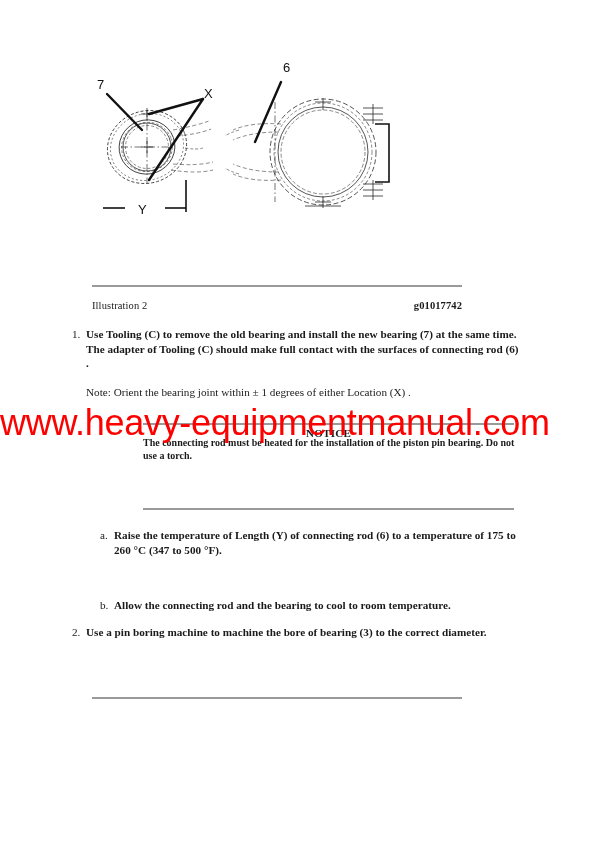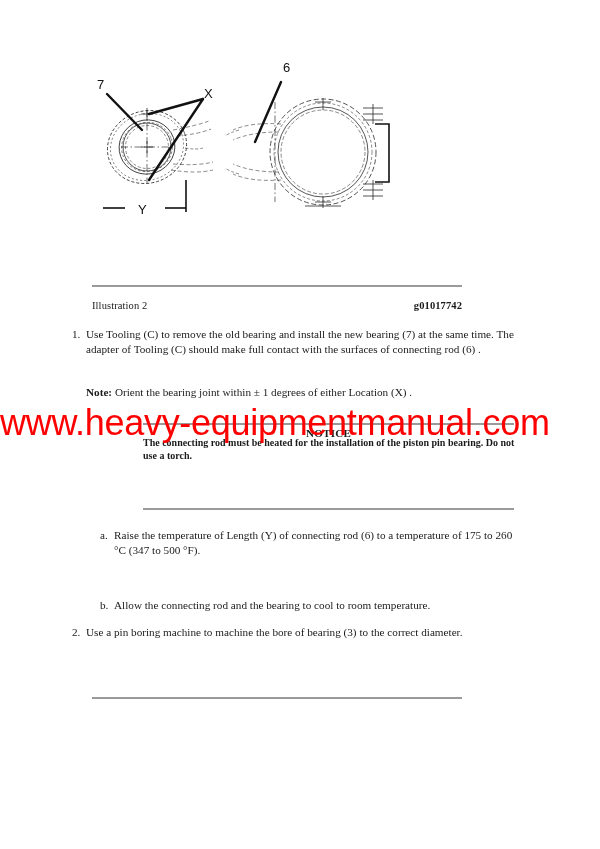--- a/index.html
+++ b/index.html
@@ -77,25 +77,26 @@
     font-size: 11.2px;
     line-height: 1.30;
   }
   .list-marker {
     flex: 0 0 auto;
     width: 14px;
     text-align: left;
   }
   .list-body {
     flex: 1 1 auto;
+    font-weight: bold;
   }
 
   .step-1    { top: 327px; }
   .note-line { top: 385px; left: 86px; width: 440px; font-size: 11.2px; line-height: 1.3; }
-  .note-line b { font-weight: bold; }
+  .note-line b { font-weight: normal; }
 
   .sub-a      { top: 528px; left: 100px; width: 425px; }
   .sub-y      { top: 555px; left: 117px; width: 410px; font-size: 11.2px; line-height: 1.3; }
   .sub-b      { top: 598px; left: 100px; width: 425px; }
   .step-2     { top: 625px; }
   .diam-line  { top: 652px; left: 86px; width: 440px; font-size: 11.2px; line-height: 1.3; }
 
   
   .notice-title {
     position: absolute;

